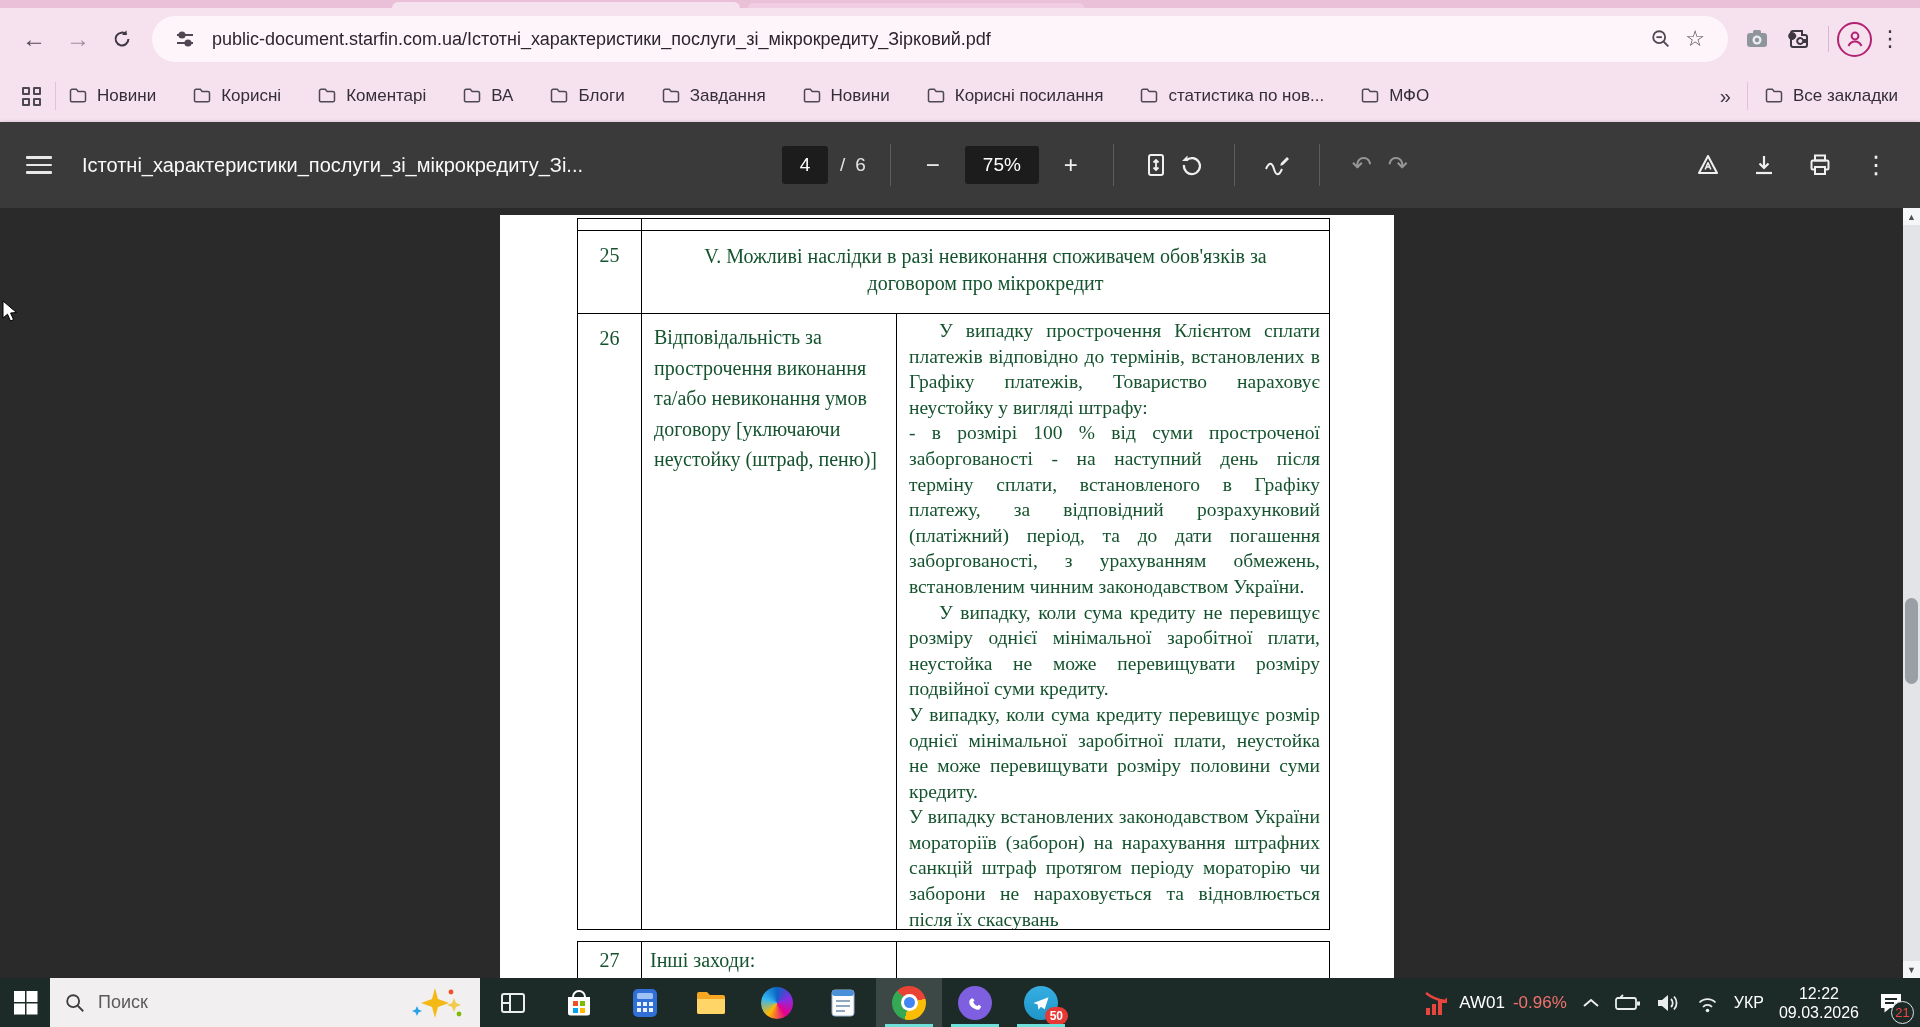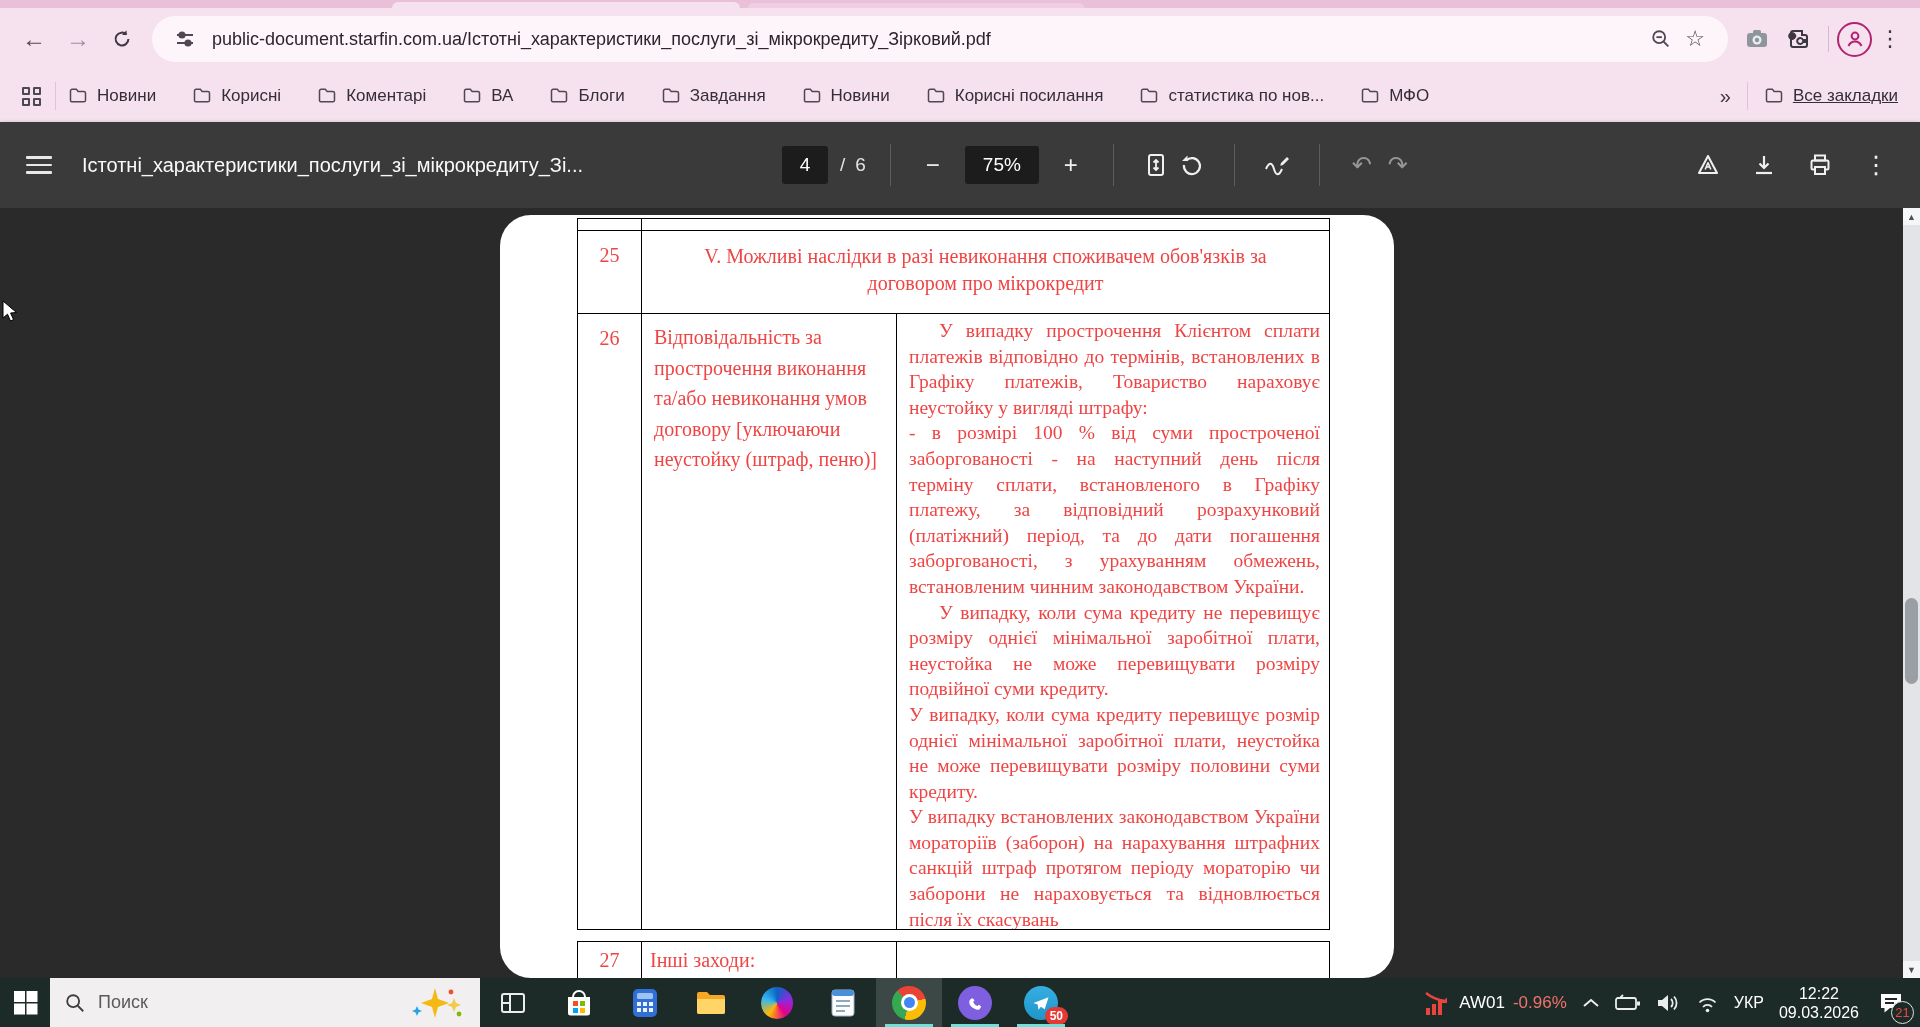--- a/index.html
+++ b/index.html
@@ -24,39 +24,39 @@
   .menu-dots{width:36px;height:42px;display:flex;align-items:center;justify-content:center;font-size:22px;color:#3c3740;flex:0 0 auto;}
 
   
   .bookmarks-bar{position:absolute;top:70px;left:0;width:100%;height:52px;background:#f6e1ee;display:flex;align-items:center;padding:0 16px;font-size:17px;color:#332e37;}
   .apps-grid{display:grid;grid-template-columns:8px 8px;grid-gap:3px;margin:0 8px 0 6px;flex:0 0 auto;}
   .apps-grid span{width:8px;height:8px;border:2px solid #4e4853;border-radius:1px;}
   .bsep{width:1px;height:28px;background:#e3c2d6;margin:0 12px 0 6px;flex:0 0 auto;}
   .bm{display:flex;align-items:center;gap:9px;margin-right:36px;white-space:nowrap;flex:0 0 auto;}
   .bm svg{flex:0 0 auto;}
   .bm-chevron{margin-left:auto;font-size:20px;color:#3c3740;padding:0 10px;flex:0 0 auto;}
-  .bm.all{margin-right:6px;margin-left:4px;text-decoration:underline;}
+  .bm.all{margin-right:6px;margin-left:4px;}
 
   
   .pdf-toolbar{position:absolute;top:122px;left:0;width:100%;height:86px;background:#3a3a3a;display:flex;align-items:center;color:#f0f0f0;padding:0 26px;box-shadow:0 2px 5px rgba(0,0,0,.45);}
   .hamburger{width:26px;display:flex;flex-direction:column;gap:5px;cursor:pointer;flex:0 0 auto;}
   .hamburger div{height:2.6px;background:#e8e8e8;border-radius:1px;}
   .pdf-title{font-size:20px;color:#fafafa;margin-left:30px;width:700px;white-space:nowrap;overflow:hidden;flex:0 0 auto;}
   .page-box{background:#1c1c1c;border-radius:3px;width:46px;height:38px;display:flex;align-items:center;justify-content:center;font-size:19px;color:#fff;flex:0 0 auto;}
   .page-total{font-size:19px;color:#e3e3e3;margin-left:12px;display:flex;gap:10px;flex:0 0 auto;}
   .tsep{width:1px;height:42px;background:#5d5d5d;margin:0 24px;flex:0 0 auto;}
   .pico{width:36px;height:40px;display:flex;align-items:center;justify-content:center;color:#f0f0f0;font-size:24px;flex:0 0 auto;}
   .pico.dim{color:#969696;}
   .zbox{background:#1c1c1c;border-radius:3px;width:74px;height:38px;display:flex;align-items:center;justify-content:center;font-size:19px;color:#fff;margin:0 14px;flex:0 0 auto;}
   .pdf-right{margin-left:auto;display:flex;align-items:center;gap:20px;flex:0 0 auto;}
 
   
   .viewport{position:absolute;top:208px;left:0;width:100%;height:770px;background:#2a2a2a;}
   .page{position:absolute;left:500px;top:7px;width:894px;height:763px;background:#ffffff;}
-  .doc{font-family:"Liberation Serif",serif;color:#ef4444;border-radius:31px;}
+  .doc{font-family:"Liberation Serif",serif;color:#14532d;}
   .tbl{position:absolute;left:77px;top:3px;width:753px;border:1.8px solid #000;}
   .trow{display:grid;}
   .trow + .trow{border-top:1.8px solid #000;}
   .cols2{grid-template-columns:64px 1fr;}
   .cols3{grid-template-columns:64px 255px 1fr;}
   .sliver{height:11px;}
   .r25{height:83px;}
   .r26{height:616px;}
   .numcell{font-size:20px;text-align:center;padding-top:13px;border-right:1.8px solid #000;}
   .r25 .heading{font-size:20px;text-align:center;padding:12px 34px 0;line-height:27px;}

